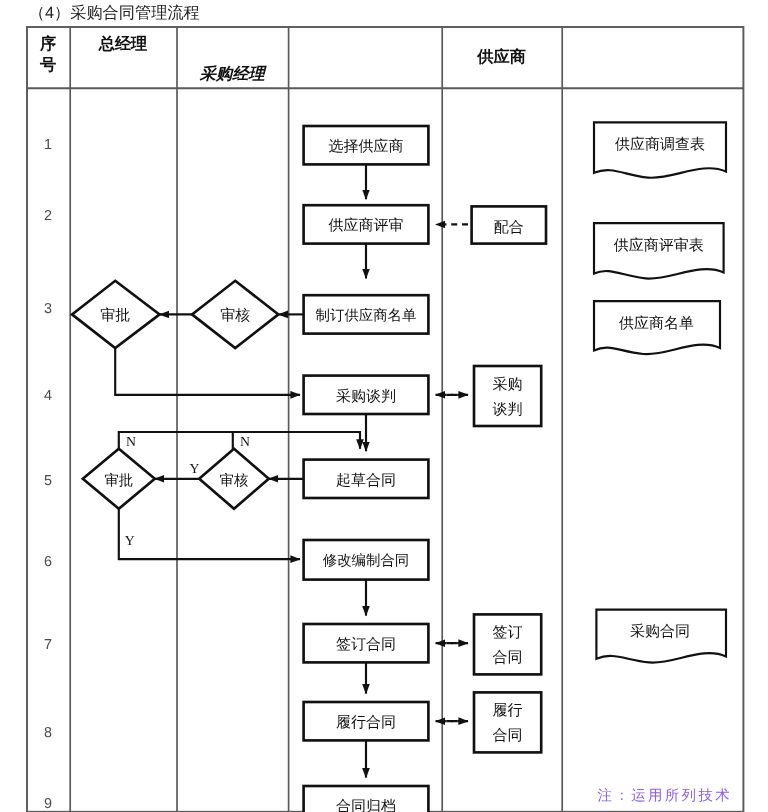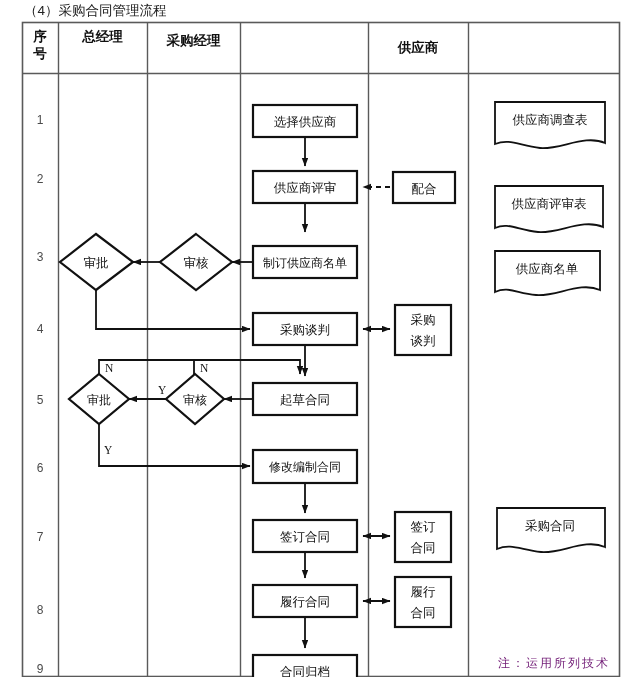--- a/index.html
+++ b/index.html
@@ -8,21 +8,21 @@
   #page{position:relative;width:536px;height:677px;}
   #caption{position:absolute;left:24px;top:0px;width:600px;height:22px;
            font-size:13.5px;line-height:22px;color:#222;white-space:nowrap;}
   #grid{position:absolute;left:0;top:0;}
   .cellnum{position:absolute;font-size:12px;color:#4a4a4a;text-align:center;width:36px;}
   .colhead{position:absolute;font-size:13.5px;font-weight:bold;color:#111;
            text-align:center;line-height:17px;}
   svg text{font-family:"Liberation Sans","DejaVu Sans",sans-serif;}
   .nodetext{font-size:12.5px;fill:#111;}
   .branchlbl{font-size:11.5px;fill:#111;font-family:"Liberation Serif","DejaVu Serif",serif;}
-  .watermark{position:absolute;left:498px;top:655px;font-size:12px;color:#701a75;
+  .watermark{position:absolute;left:498px;top:655px;font-size:12px;color:#8b5cf6;
              letter-spacing:2px;white-space:nowrap;}
 </style>
 </head>
 <body>
 
 <div id="page">
 
   <div id="caption">（4）采购合同管理流程</div>
 
   <svg id="grid" width="640" height="677">
@@ -36,21 +36,21 @@
     <line x1="240.5" y1="22.5" x2="240.5" y2="676.5" stroke="#5a5a5a" stroke-width="1.4"></line>
     <line x1="368.5" y1="22.5" x2="368.5" y2="676.5" stroke="#5a5a5a" stroke-width="1.4"></line>
     <line x1="468.5" y1="22.5" x2="468.5" y2="676.5" stroke="#5a5a5a" stroke-width="1.4"></line>
   </svg>
 
   <div class="colhead" style="left:22px;top:28px;width:36px;">
     <div>序</div>
     <div>号</div>
   </div>
   <div class="colhead" style="left:58px;top:28px;width:89px;">总经理</div>
-  <div class="colhead" style="left:147px;top:32px;width:93px;">采购经理</div>
+  <div class="colhead" style="left:147px;top:53px;width:93px;font-style:italic;">采购经理</div>
   <div class="colhead" style="left:368px;top:39px;width:100px;">供应商</div>
 
   <div class="cellnum" style="left:22px;top:113px;">1</div>
   <div class="cellnum" style="left:22px;top:172px;">2</div>
   <div class="cellnum" style="left:22px;top:250px;">3</div>
   <div class="cellnum" style="left:22px;top:322px;">4</div>
   <div class="cellnum" style="left:22px;top:393px;">5</div>
   <div class="cellnum" style="left:22px;top:461px;">6</div>
   <div class="cellnum" style="left:22px;top:530px;">7</div>
   <div class="cellnum" style="left:22px;top:603px;">8</div>

